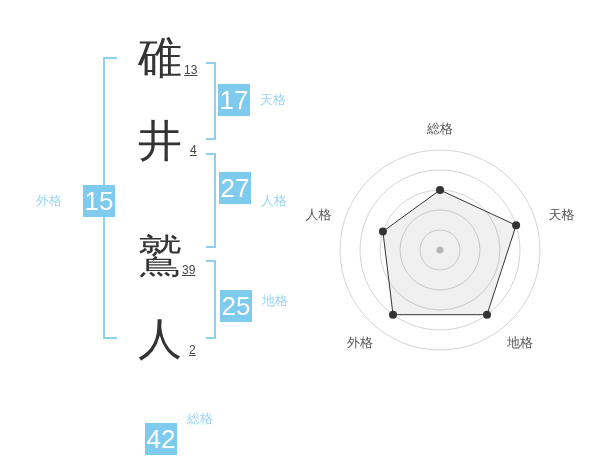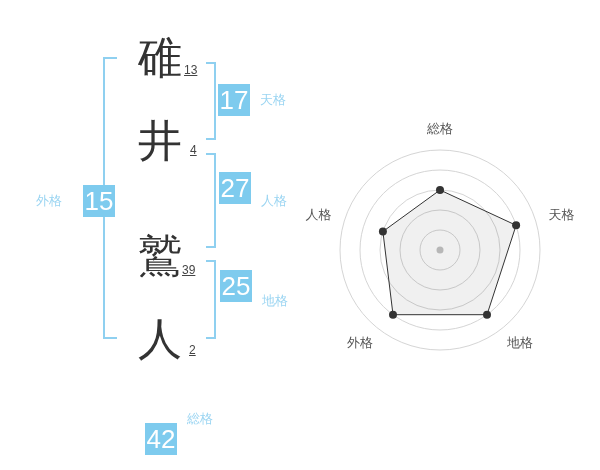--- a/index.html
+++ b/index.html
@@ -55,21 +55,21 @@
   <div class="bracket bracket-right" style="left:206px;top:62px;height:74px;"></div>
   <div class="bracket bracket-right" style="left:206px;top:153px;height:91px;"></div>
   <div class="bracket bracket-right" style="left:206px;top:260px;height:75px;"></div>
 
   <div class="badge" style="left:218px;top:84px;">17</div>
   <div class="kaku-label" style="left:260px;top:92px;">天格</div>
 
   <div class="badge" style="left:219px;top:172px;">27</div>
   <div class="kaku-label" style="left:261px;top:193px;">人格</div>
 
-  <div class="badge" style="left:220px;top:270px;">25</div>
+  <div class="badge" style="left:220px;top:290px;">25</div>
   <div class="kaku-label" style="left:262px;top:293px;">地格</div>
 
   <div class="kaku-label" style="left:36px;top:193px;">外格</div>
   <div class="badge" style="left:55px;top:185px;margin-left:28px;">15</div>
 
   <div class="badge" style="left:145px;top:423px;">42</div>
   <div class="kaku-label" style="left:187px;top:411px;">総格</div>
 
   <div class="radar-wrap">
     <svg id="radar-svg" width="290" height="260" viewBox="0 0 290 260">

